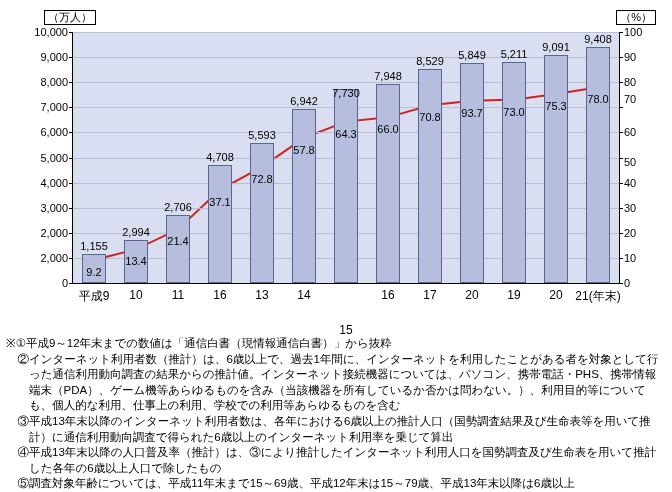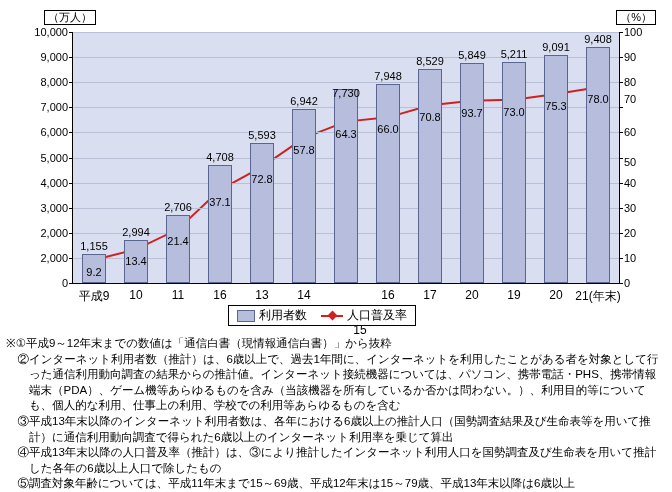--- a/index.html
+++ b/index.html
@@ -300,21 +300,21 @@
         <div class="bar" style="left: 177.24px; width: 23.52px; height: 140.384px;"></div>
         <div class="bar-label" style="left: 189px; top: 108.616px;">5,593</div>
         <div class="x-label" style="left: 189px;">13</div>
         <div class="pct-label" style="left: 189px; top: 140.787px;">72.8</div>
         <div class="bar" style="left: 219.24px; width: 23.52px; height: 174.244px;"></div>
         <div class="bar-label" style="left: 231px; top: 74.7558px;">6,942</div>
         <div class="x-label" style="left: 231px;">14</div>
         <div class="pct-label" style="left: 231px; top: 111.922px;">57.8</div>
         <div class="bar" style="left: 261.24px; width: 23.52px; height: 194.023px;"></div>
         <div class="bar-label" style="left: 273px; top: 54.977px; margin-top: 12px;">7,730</div>
-        <div class="x-label" style="left: 287px; margin-top: 40px;">15</div>
+        <div class="x-label" style="left: 273px; margin-top: 40px;">15</div>
         <div class="pct-label" style="left: 273px; top: 95.607px;">64.3</div>
         <div class="bar" style="left: 303.24px; width: 23.52px; height: 199.495px;"></div>
         <div class="bar-label" style="left: 315px; top: 49.5052px;">7,948</div>
         <div class="x-label" style="left: 315px;">16</div>
         <div class="pct-label" style="left: 315px; top: 91.34px;">66.0</div>
         <div class="bar" style="left: 345.24px; width: 23.52px; height: 214.078px;"></div>
         <div class="bar-label" style="left: 357px; top: 34.9221px;">8,529</div>
         <div class="x-label" style="left: 357px;">17</div>
         <div class="pct-label" style="left: 357px; top: 79.292px;">70.8</div>
         <div class="bar" style="left: 387.24px; width: 23.52px; height: 219.725px;"></div>
@@ -329,30 +329,20 @@
         <div class="bar-label" style="left: 483px; top: 20.8159px;">9,091</div>
         <div class="x-label" style="left: 483px;">20</div>
         <div class="pct-label" style="left: 483px; top: 67.997px;">75.3</div>
         <div class="bar" style="left: 513.24px; width: 23.52px; height: 236.141px;"></div>
         <div class="bar-label" style="left: 525px; top: 12.8592px;">9,408</div>
         <div class="x-label" style="left: 525px;">21(年末)</div>
         <div class="pct-label" style="left: 525px; top: 61.22px;">78.0</div>
       </div>
   </div>
 
-  <div class="legend">
-    <span class="legend-item">
-      <span class="swatch-bar"></span>
-      <span>利用者数</span>
-    </span>
-    <span class="legend-item">
-      <span class="swatch-line"></span>
-      <span>人口普及率</span>
-    </span>
-  </div>
 
   <div class="notes" id="notes">
       <div class="note-row">
         <span class="note-mark">※①</span>
         <span class="note-text">平成9～12年末までの数値は「通信白書（現情報通信白書）」から抜粋</span>
       </div>
       <div class="note-row">
         <span class="note-mark">　②</span>
         <span class="note-text">インターネット利用者数（推計）は、6歳以上で、過去1年間に、インターネットを利用したことがある者を対象として行った通信利用動向調査の結果からの推計値。インターネット接続機器については、パソコン、携帯電話・PHS、携帯情報端末（PDA）、ゲーム機等あらゆるものを含み（当該機器を所有しているか否かは問わない。）、利用目的等についても、個人的な利用、仕事上の利用、学校での利用等あらゆるものを含む</span>
       </div>

